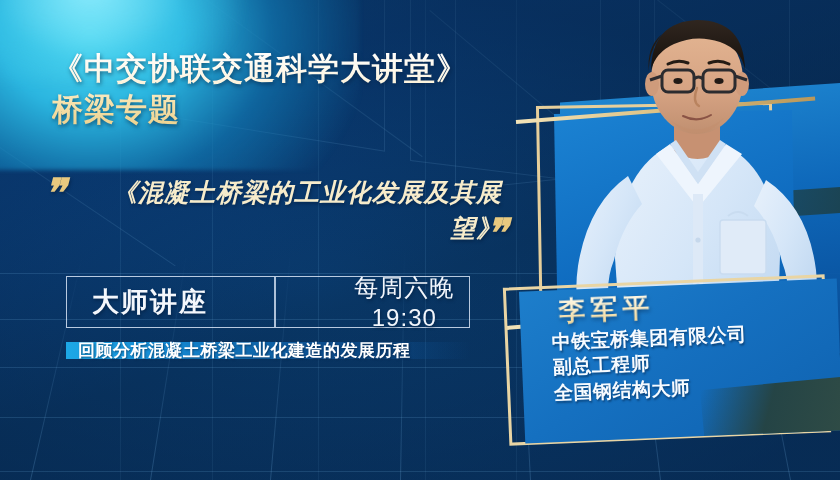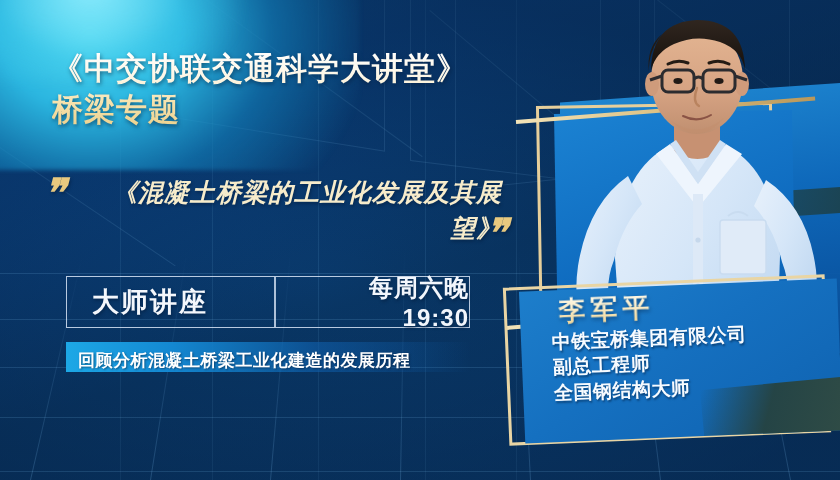--- a/index.html
+++ b/index.html
@@ -145,32 +145,32 @@
     display:flex; align-items:center;gap:41px;
   }
   .infobox .ib-left{
     width:166px; text-align:center;
     font-size:27px; font-weight:bold; color:#f4f7fc;
     letter-spacing:2px;
     text-shadow:1px 2px 3px rgba(3,26,55,.5);
   }
   .ib-sep{ width:1.6px; height:100%; background:rgba(230,240,255,.75); }
   .infobox .ib-right{
-    flex:1; text-align:right;
-    font-size:24px; font-weight:700; color:#f2f6fc;
+    flex:1; text-align:center;
+    font-size:24px; font-weight:400; color:#f2f6fc;
     letter-spacing:1px;
     text-shadow:1px 2px 3px rgba(3,26,55,.5);
     padding-left:23px;
   }
 
   .tagbar{
     position:absolute; left:66px; top:342px;
-    width:404px; height:30px;
+    width:404px; height:17px;
     background:linear-gradient(90deg,#1da8e6 0%, #1488d2 26%, rgba(16,100,180,.55) 62%, rgba(14,76,148,0) 100%);
-    display:flex; align-items:flex-end;
+    display:flex; align-items:center;
   }
   .tagbar span{
     padding-left:12px;
     font-size:17px; font-weight:600; color:#ffffff;
     letter-spacing:.5px;
     text-shadow:1px 1px 2px rgba(3,26,55,.55);
   }
 
   
   .sp-outline{

